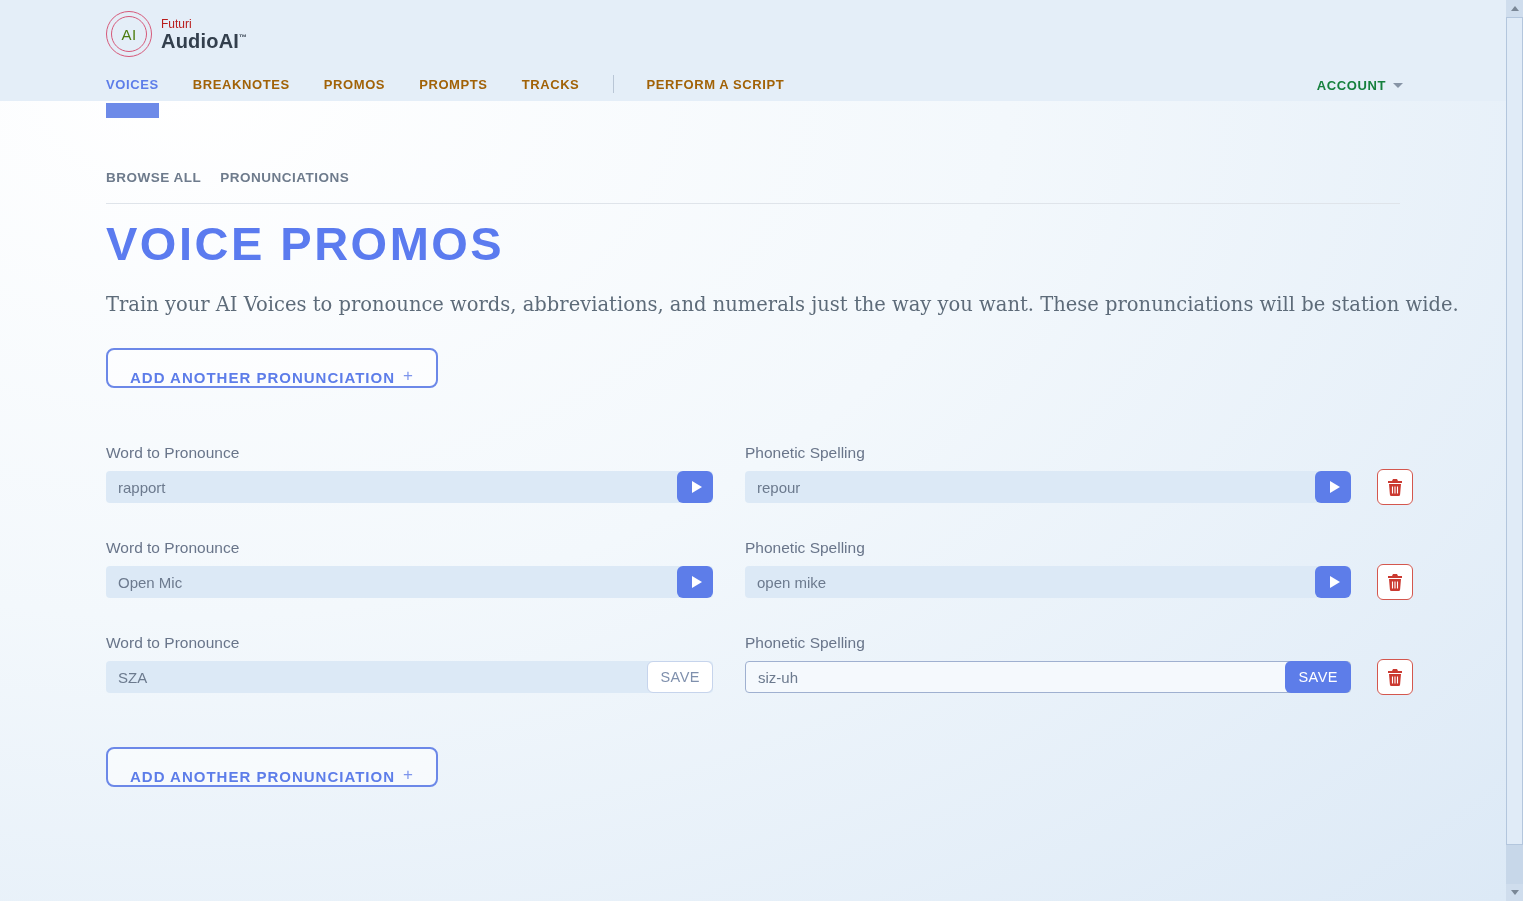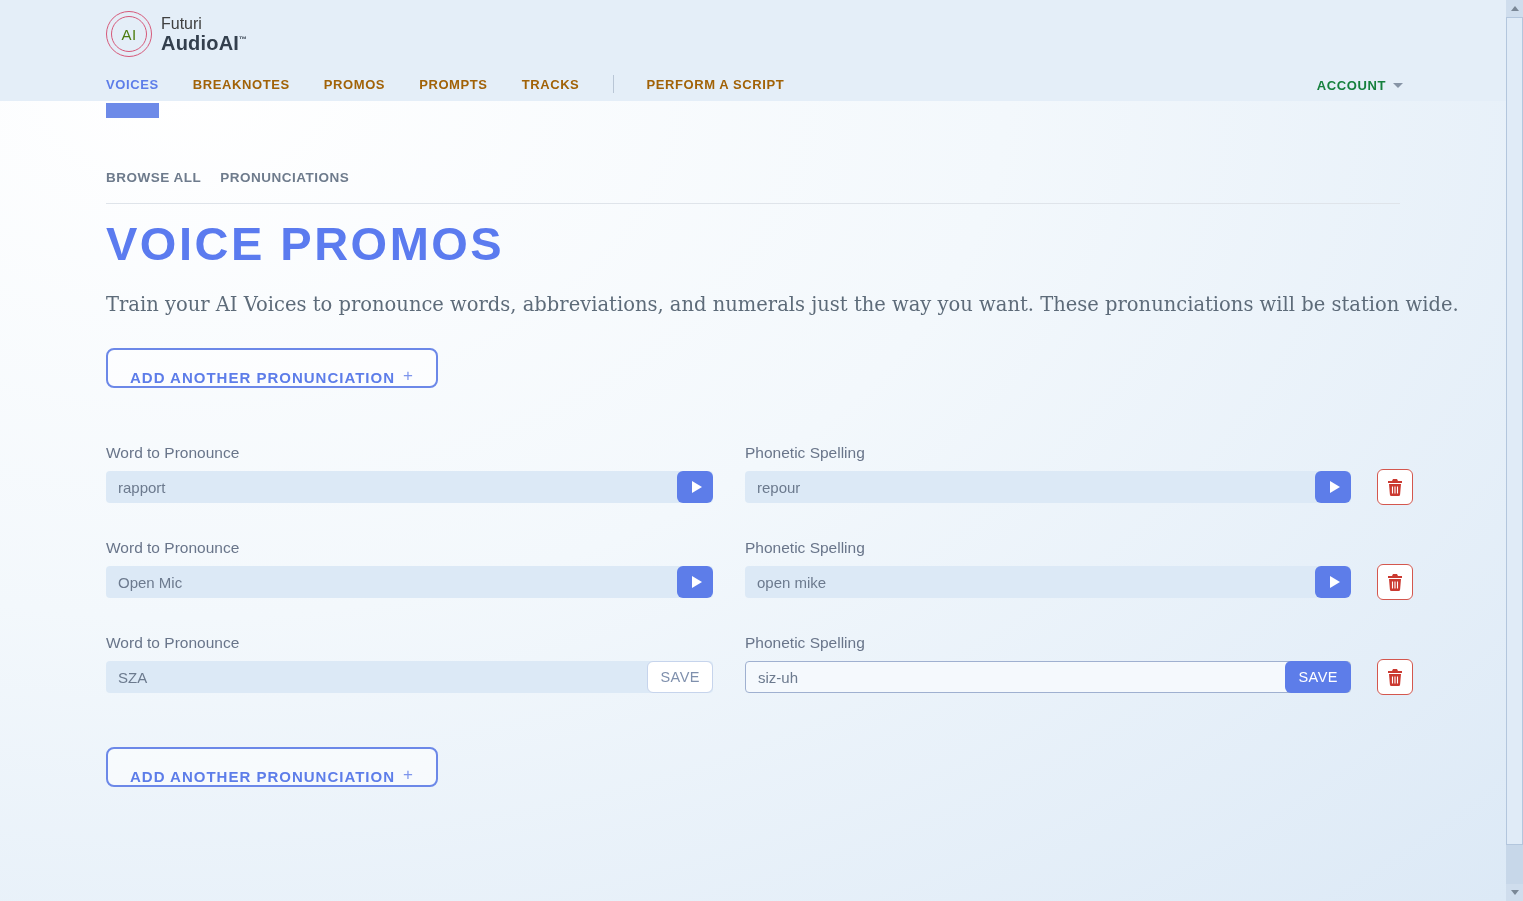--- a/index.html
+++ b/index.html
@@ -18,21 +18,21 @@
   .logo-circle {
     width:46px; height:46px; border:1.6px solid #d6597a; border-radius:50%;
     display:flex; align-items:center; justify-content:center; position:relative;
   }
   .logo-circle-inner {
     width:36px; height:36px; border:1px solid #d6597a; border-radius:50%;
     display:flex; align-items:center; justify-content:center;
     color:#4d7c0f; font-size:15px; letter-spacing:.5px;
   }
   .logo-text { margin-left:9px; line-height:1; }
-  .logo-top { font-size:16px; color:#404040; margin-bottom:1px; }
+  .logo-top { font-size:12px; color:#b91c1c; margin-bottom:1px; }
   .logo-bottom { font-size:20px; font-weight:bold; color:#333f4d; letter-spacing:.2px; }
   .logo-tm { font-size:8px; vertical-align:super; color:#333f4d; }
 
   .nav { position:absolute; left:106px; bottom:8px; display:flex; align-items:center; }
   .nav-item {
     font-size:13px; font-weight:bold; letter-spacing:.6px; color:#a16207;
     margin-right:34px; cursor:pointer; white-space:nowrap;
   }
   .nav-item.active { color:#5d7de9; }
   .nav-divider { width:1px; height:18px; background:#b9c6d6; margin:0 32px 0 0; }

